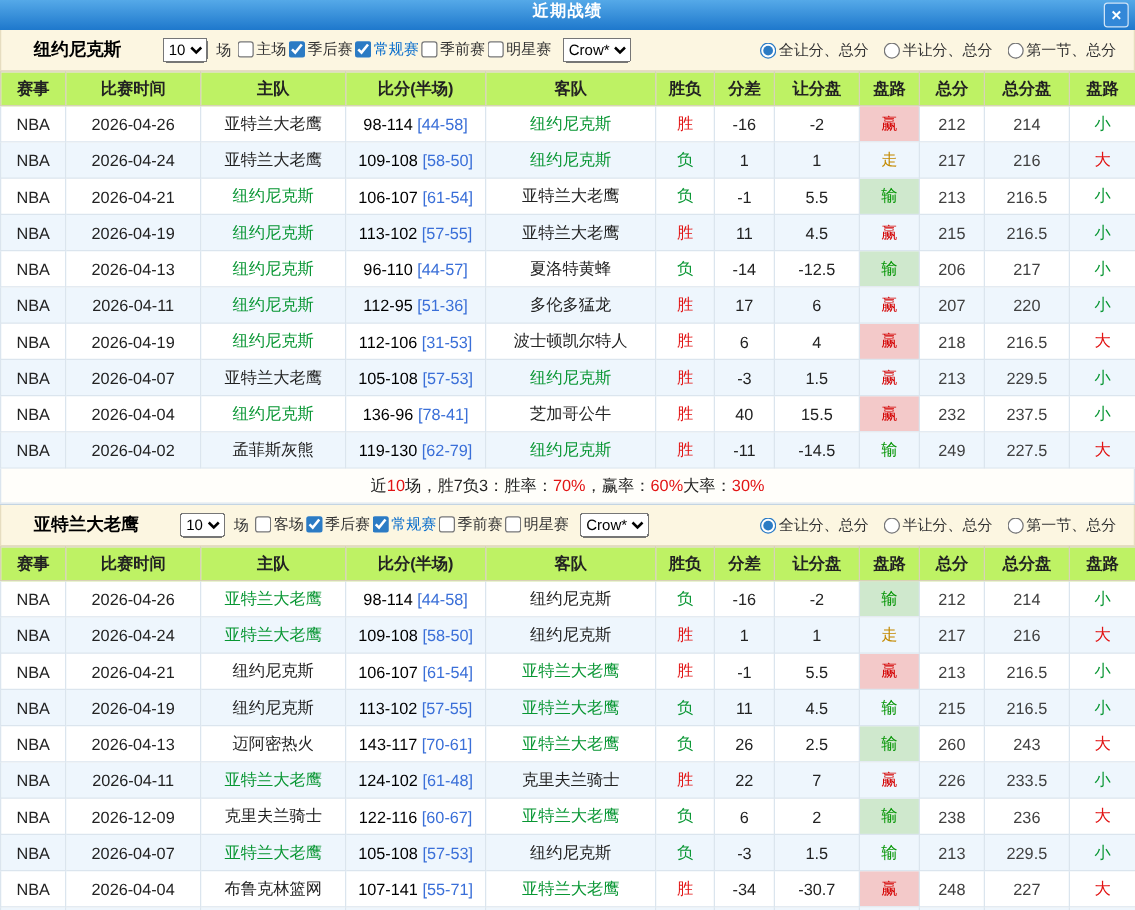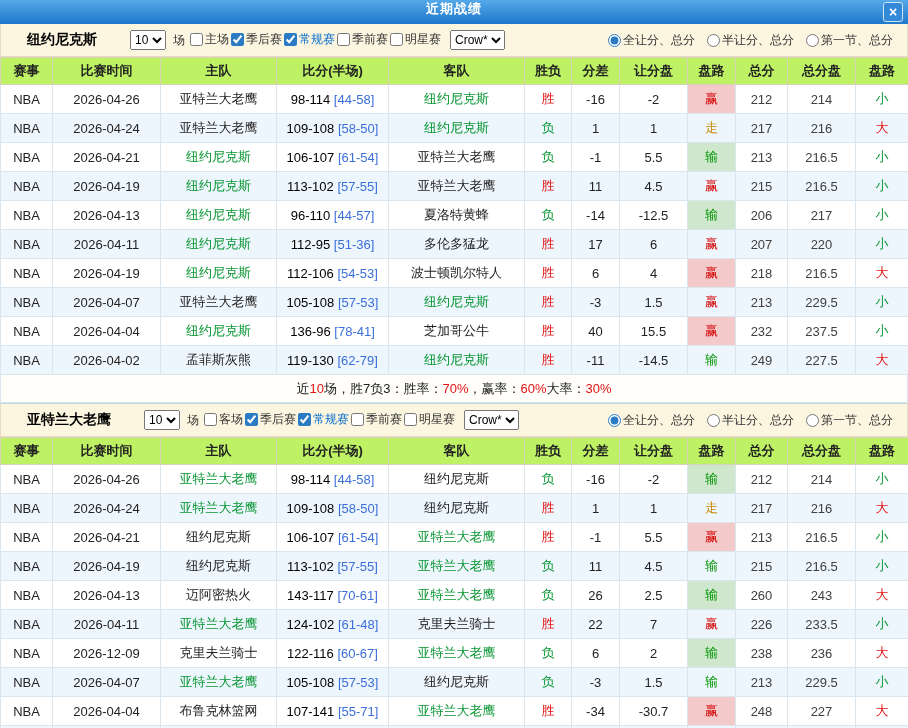--- a/index.html
+++ b/index.html
@@ -209,21 +209,21 @@
     <td>6</td>
     <td class="hr-win">赢</td>
     <td class="blue">207</td>
     <td class="blue">220</td>
     <td class="green">小</td>
   </tr>
             <tr class="game-row">
     <td>NBA</td>
     <td>2026-04-19</td>
     <td><span class="team focus-team">纽约尼克斯</span></td>
-    <td><span class="score">112-106</span> <span class="half">[54-53]</span></td>
+    <td><span class="score">112-106</span> <span class="half">[31-53]</span></td>
     <td><span class="team">波士顿凯尔特人</span></td>
     <td class="red">胜</td>
     <td>6</td>
     <td>4</td>
     <td class="hr-win">赢</td>
     <td class="blue">218</td>
     <td class="blue">216.5</td>
     <td class="red">大</td>
   </tr>
             <tr class="game-row alt">

